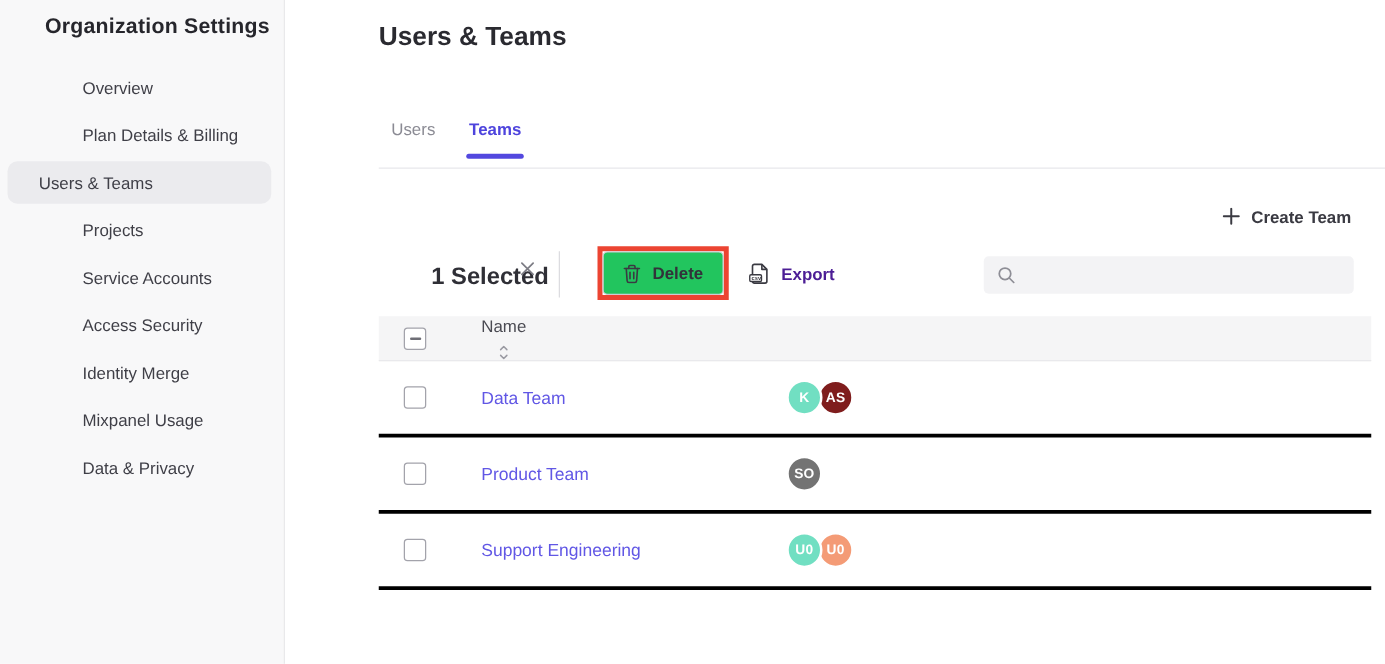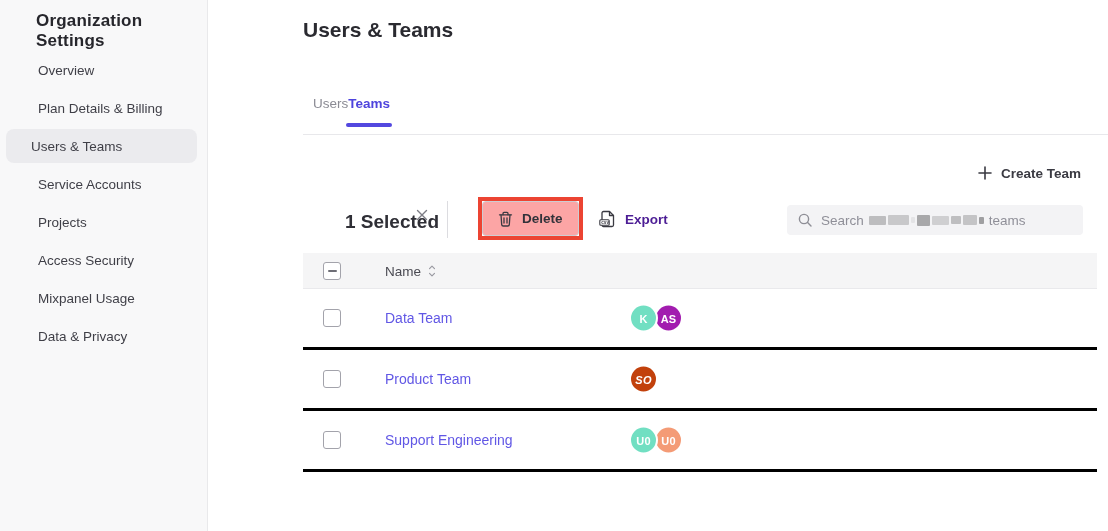--- a/index.html
+++ b/index.html
@@ -4,43 +4,43 @@
 <style>
   * { margin:0; padding:0; box-sizing:border-box; }
   html,body { width:1108px; height:531px; }
   body {
     position:relative; overflow:hidden; background:#ffffff;
     font-family:"Liberation Sans", sans-serif; color:#2b2b31;
   }
 
   
   .sidebar {
-    position:absolute; left:0; top:0; width:208px; height:531px;
+    position:absolute; left:0; top:0; width:228px; height:531px;
     background:#f8f8f9; border-right:1px solid #e9e9eb;
   }
   .sidebar-title {
     position:absolute; left:36px; top:11px;
     font-size:17px; font-weight:700; color:#26262c; letter-spacing:.2px;
   }
   .nav { position:absolute; top:51px; left:0; right:0; }
   .nav-item {
     height:38px; display:flex; align-items:center; padding-left:38px;
-    font-size:13.5px; color:#3f3f47; cursor:pointer;
+    font-size:13.5px; color:#3f3f47; cursor:pointer;margin-left:28px;
   }
   .nav-item.active {
     height:34px; margin:2px 10px 2px 6px; padding-left:25px;
     background:#ebebee; border-radius:8px;
   }
 
   
   .page-title {
     position:absolute; left:303px; top:18px;
     font-size:21px; font-weight:700; color:#2a2a30;
   }
-  .tabs { position:absolute; left:313px; top:96px; display:flex; }
+  .tabs { position:absolute; left:313px; top:96px; display:flex; gap:27px; }
   .tab {
     position:relative; font-size:13.5px; color:#8b8b94; cursor:pointer;
     padding-bottom:4px; font-weight:500;
   }
   .tab.active { color:#4e44dd; font-weight:600; }
   .tab.active::after {
     content:""; position:absolute; left:-2px; right:-2px; top:27px;
     height:4px; border-radius:2px; background:#5348df;
   }
   .tabs-divider {
@@ -64,21 +64,21 @@
     font-size:13px; color:#7c7c84; cursor:pointer; text-align:center;
   }
   .v-divider {
     position:absolute; left:447px; top:201px; width:1px; height:37px;
     background:#dcdce0;
   }
   .annotation-box { border:4px solid #ec4432; }
   .delete-annotation { position:absolute; left:478px; top:197px; display:inline-flex; }
   .delete-btn {
     display:flex; align-items:center; gap:9px; height:35px; padding:0 15px;
-    background:#fca5a5; border:1px solid #cdcdd2; border-radius:4px; cursor:pointer;
+    background:#22c55e; border:1px solid #cdcdd2; border-radius:4px; cursor:pointer;
     font-family:inherit; font-size:13.5px; font-weight:600; color:#32323a;
   }
   .export-btn {
     position:absolute; left:599px; top:204px; height:30px;
     display:flex; align-items:center; gap:9px;
     background:none; border:none; cursor:pointer;
     font-family:inherit; font-size:13.5px; font-weight:600; color:#4c1d95;
   }
   .search-box {
     position:absolute; left:787px; top:205px; width:296px; height:30px;
@@ -108,21 +108,21 @@
   .cb .minus { width:9px; height:2px; background:#6e6e76; border-radius:1px; }
   .cb.checked { background:#4c43df; border-color:#4c43df; }
   .cb-annotation {
     position:absolute; left:11px; top:9px; padding:6px; border-radius:2px;
     display:inline-flex;
   }
   .cb-annotation .cb { position:static; transform:none; }
   .name-header {
     position:absolute; left:82px; top:50%; transform:translateY(-50%);
     display:flex; align-items:center; gap:7px; cursor:pointer;
-    font-size:13.5px; font-weight:500; color:#4a4a52;
+    font-size:13.5px; font-weight:500; color:#4a4a52;flex-direction:column;
   }
   .team-link {
     position:absolute; left:82px; top:50%; transform:translateY(-50%);
     font-size:14px; color:#6157e5; text-decoration:none; cursor:pointer;
   }
   .avatars {
     position:absolute; left:326px; top:50%; transform:translateY(-50%);
     display:flex;
   }
   .avatar {
@@ -137,23 +137,24 @@
 </style>
 </head>
 <body>
 
 <aside class="sidebar">
   <div class="sidebar-title">Organization Settings</div>
   <nav class="nav">
     <div class="nav-item">Overview</div>
     <div class="nav-item">Plan Details &amp; Billing</div>
     <div class="nav-item active">Users &amp; Teams</div>
+    <div class="nav-item">Projects</div>
     <div class="nav-item">Service Accounts</div>
-    <div class="nav-item">Projects</div>
     <div class="nav-item">Access Security</div>
+    <div class="nav-item">Identity Merge</div>
     <div class="nav-item">Mixpanel Usage</div>
     <div class="nav-item">Data &amp; Privacy</div>
   </nav>
 </aside>
 
 <h1 class="page-title">Users &amp; Teams</h1>
 
 <div class="tabs">
   <div class="tab">Users</div>
   <div class="tab active">Teams</div>
@@ -203,34 +204,20 @@
   <span>Export</span>
 </button>
 
 <div class="search-box">
   <span class="icon">
     <svg width="14" height="14" viewBox="0 0 14 14" fill="none">
       <circle cx="6" cy="6" r="4.6" stroke="#8e8e96" stroke-width="1.4"></circle>
       <path d="M9.6 9.6L13 13" stroke="#8e8e96" stroke-width="1.4" stroke-linecap="round"></path>
     </svg>
   </span>
-  <span class="search-placeholder">
-    <span>Search</span>
-    <span class="redacted">
-      <i style="width:17px;height:9px;background:#bdbdbf"></i>
-      <i style="width:21px;height:10px;background:#c8c8ca"></i>
-      <i style="width:4px;height:6px;background:#e4e4e6"></i>
-      <i style="width:13px;height:11px;background:#a8a8aa"></i>
-      <i style="width:17px;height:9px;background:#cfcfd1"></i>
-      <i style="width:10px;height:8px;background:#bebec0"></i>
-      <i style="width:14px;height:10px;background:#c4c4c6"></i>
-      <i style="width:5px;height:7px;background:#9f9fa1"></i>
-    </span>
-    <span>teams</span>
-  </span>
 </div>
 
 <div class="table">
 
   <div class="thead">
     <span class="cb">
       <span class="minus"></span>
     </span>
     <span class="name-header">
       <span>Name</span>
@@ -241,30 +228,30 @@
         </svg>
       </span>
     </span>
   </div>
 
   <div class="trow">
     <span class="cb"></span>
     <a class="team-link">Data Team</a>
     <span class="avatars">
       <span class="avatar" style="background-color: rgb(113, 223, 194);">K</span>
-      <span class="avatar" style="background-color: #a21caf;">AS</span>
+      <span class="avatar" style="background-color: #7f1d1d;">AS</span>
     </span>
   </div>
 
 
   <div class="trow">
     <span class="cb"></span>
     <a class="team-link">Product Team</a>
     <span class="avatars">
-      <span class="avatar" style="background-color: #c2410c; font-style: italic;">SO</span>
+      <span class="avatar" style="background-color: #737373;">SO</span>
     </span>
   </div>
 
   <div class="trow">
     <span class="cb"></span>
     <a class="team-link">Support Engineering</a>
     <span class="avatars">
       <span class="avatar" style="background-color: rgb(113, 223, 194);">U0</span>
       <span class="avatar" style="background-color: rgb(244, 155, 118);">U0</span>
     </span>

